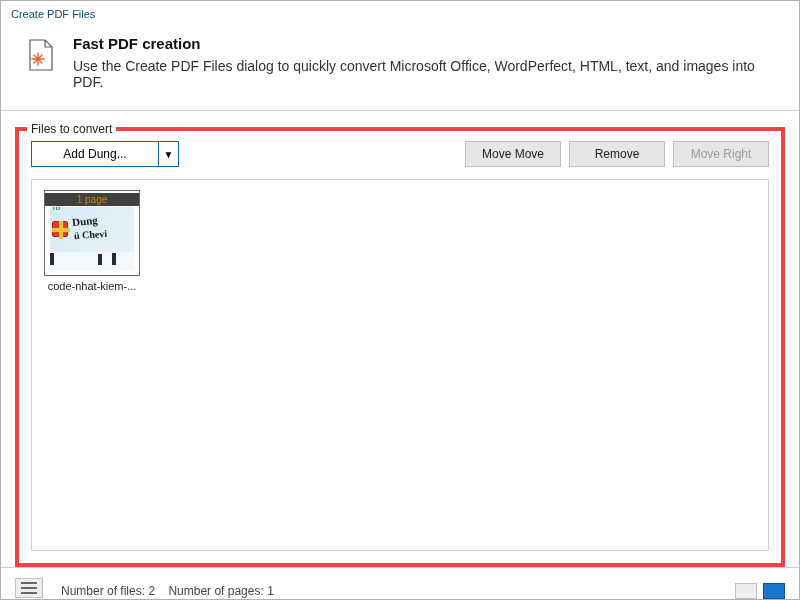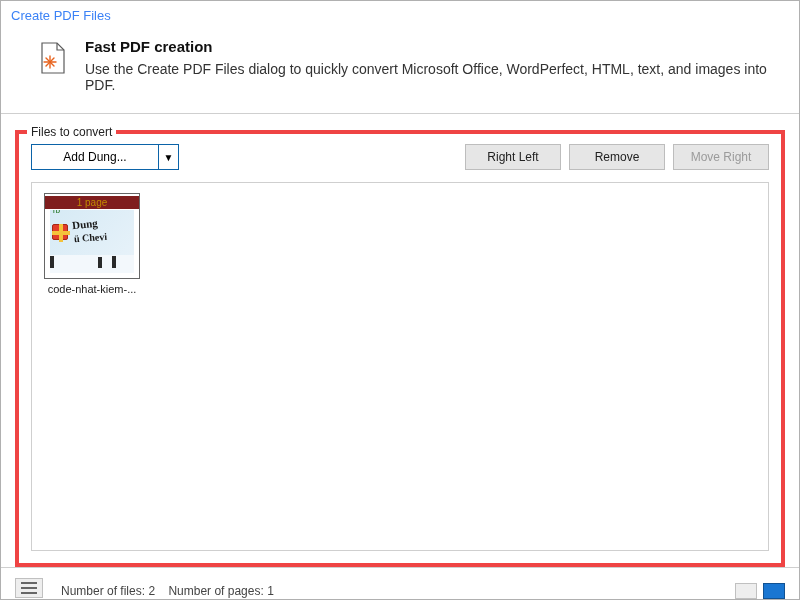--- a/index.html
+++ b/index.html
@@ -12,29 +12,28 @@
     color: #000;
     overflow: hidden;
   }
   .window {
     width: 800px; height: 600px;
     border: 1px solid #b0b0b0;
     display: flex; flex-direction: column;
   }
   .title-bar {
     padding: 7px 10px 5px 10px;
-    font-size: 13px;
-    color: #3b82f6;
+    font-size: 11px;
+    color: #0c4a6e;
   }
   .header {
     display: flex;
     align-items: flex-start;
     padding: 10px 20px 20px 26px;
     gap: 18px;
-    margin-left: 12px;
   }
   .header-icon {
     flex: 0 0 auto;
     margin-top: 4px;
   }
   .header-text h1 {
     margin: 0 0 6px 0;
     font-size: 15px;
     font-weight: 700;
     color: #111;
@@ -158,21 +157,21 @@
   .thumb.selected {
     border: 1px solid #3a78d6;
     background: #bcd6f2;
   }
   .thumb .page-badge {
     position: absolute;
     top: 2px; left: 0; right: 0;
     text-align: center;
     font-size: 10px;
     color: #c28a00;
-    background: #7f1d1d;
+    background: #404040;
     padding: 1px 0;
   }
   .thumb .doc-preview {
     position: absolute;
     top: 16px; left: 5px; right: 5px; bottom: 5px;
     background: linear-gradient(135deg, #d6eaf5, #e9f3fa);
     overflow: hidden;
   }
   .doc-preview .scribble {
     position: absolute;
@@ -309,21 +308,21 @@
       <div class="legend">Files to convert</div>
 
       <div class="toolbar-row">
         <div class="add-files-group">
           <div class="add-files-btn">Add Dung...</div>
           <div class="add-files-dd">
             <span>▼</span>
           </div>
         </div>
         <div class="right-buttons">
-          <div class="btn">Right Left</div>
+          <div class="btn">Move Move</div>
           <div class="btn">Remove</div>
           <div class="btn disabled">Move Right</div>
         </div>
       </div>
 
       <div class="file-pane">
         <div class="thumb-row">
 
           <div class="file-item">
             <div class="thumb">

